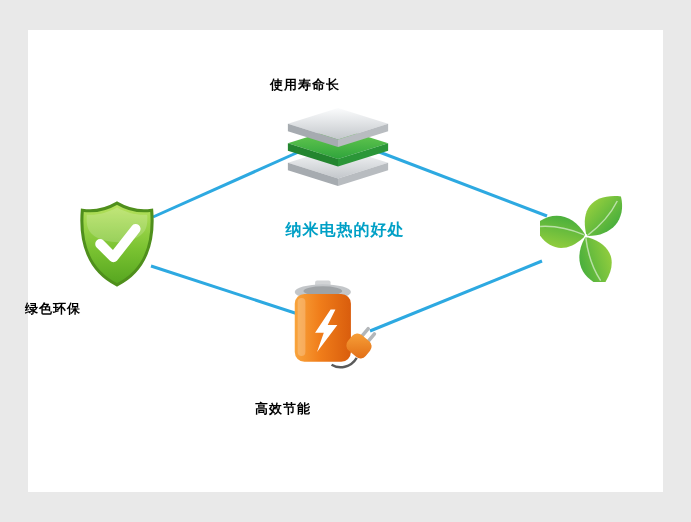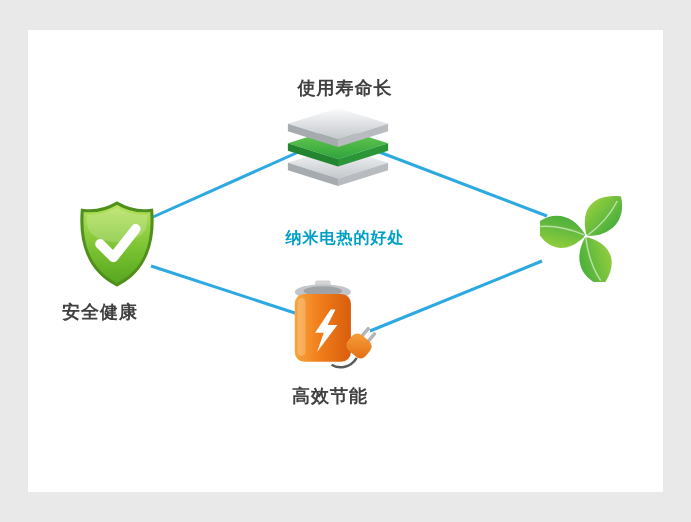--- a/index.html
+++ b/index.html
@@ -24,39 +24,39 @@
     width:691px;height:522px;
     z-index:1;
   }
   .node-icon{
     position:absolute;z-index:2;
     display:block;
   }
   .node-label{
     position:absolute;z-index:2;
     width:150px;
-    text-align:center;
-    font-size:18px;
+    text-align:left;
+    font-size:13px;
     font-weight:600;
-    color:#404040;
+    color:#000000;
     letter-spacing:1px;
   }
   .center-title{
     position:absolute;z-index:2;
-    left:245px;top:228px;width:200px;
+    left:245px;top:220px;width:200px;
     text-align:center;
     font-size:16px;
     font-weight:600;
     color:#00a0c6;
     letter-spacing:1px;
   }
   .lbl-top{left:270px;top:76px;}
   .lbl-left{left:25px;top:300px;}
   .lbl-right{left:502px;top:301px;}
-  .lbl-bottom{left:255px;top:384px;font-family:Liberation Mono, monospace;}
+  .lbl-bottom{left:255px;top:400px;font-family:Liberation Mono, monospace;}
   .icon-layers{left:286px;top:108px;width:104px;height:78px;}
   .icon-shield{left:77px;top:198px;width:80px;height:92px;}
   .icon-recycle{left:540px;top:190px;width:92px;height:92px;}
   .icon-battery{left:287px;top:276px;width:92px;height:98px;}
 </style>
 </head>
 <body>
 
 <div class="canvas">
   <div class="panel"></div>
@@ -109,21 +109,21 @@
           <stop offset="0" stop-color="#b9e35f"></stop>
             <stop offset="0.55" stop-color="#7bc332"></stop>
             <stop offset="1" stop-color="#55a51f"></stop>
         </linearGradient>
       </defs>
       <path d="M45 4 C 57 11, 71 14, 84 12 C 87 48, 77 80, 45 96 C 13 80, 3 48, 6 12 C 19 14, 33 11, 45 4 Z" fill="url(#shieldGrad)" stroke="#4f8f1c" stroke-width="3.5"></path>
       <path d="M45 9 C 56 15, 68 18, 79 17 C 80 32, 78 45, 45 48 C 12 45, 10 32, 11 17 C 22 18, 34 15, 45 9 Z" fill="#ffffff" opacity="0.18"></path>
       <path d="M26 50 L 41 65 L 66 33" fill="none" stroke="#ffffff" stroke-width="11" stroke-linecap="round" stroke-linejoin="round"></path>
     </svg>
   </span>
-  <div class="node-label lbl-left">安全健康</div>
+  <div class="node-label lbl-left">绿色环保</div>
 
   <div class="center-title">纳米电热的好处</div>
 
   <span class="node-icon icon-recycle">
     <svg viewBox="0 0 100 100" width="92" height="92">
       <defs>
         <linearGradient id="leafGrad" x1="0" y1="0" x2="1" y2="1">
           <stop offset="0" stop-color="#a7d63e"></stop>
             <stop offset="1" stop-color="#2fa43c"></stop>
         </linearGradient>

